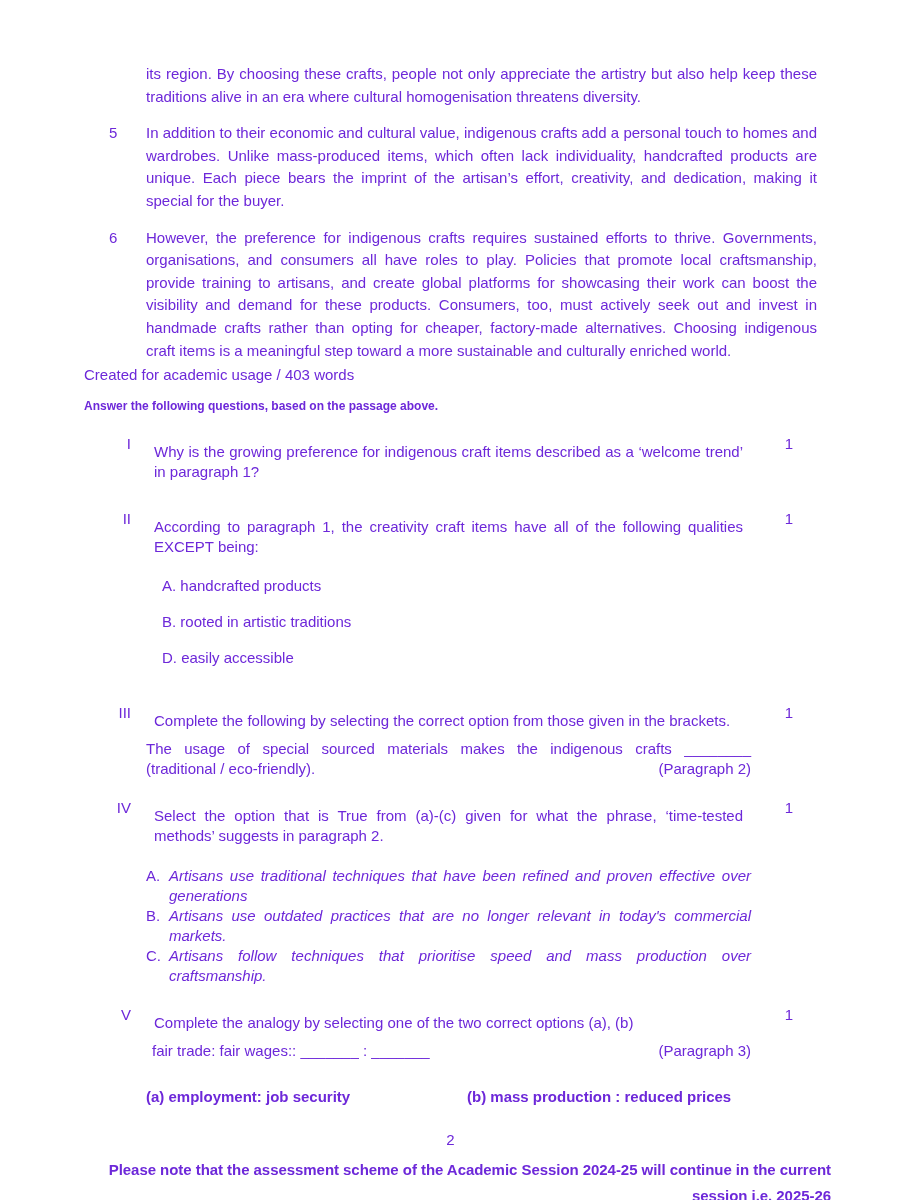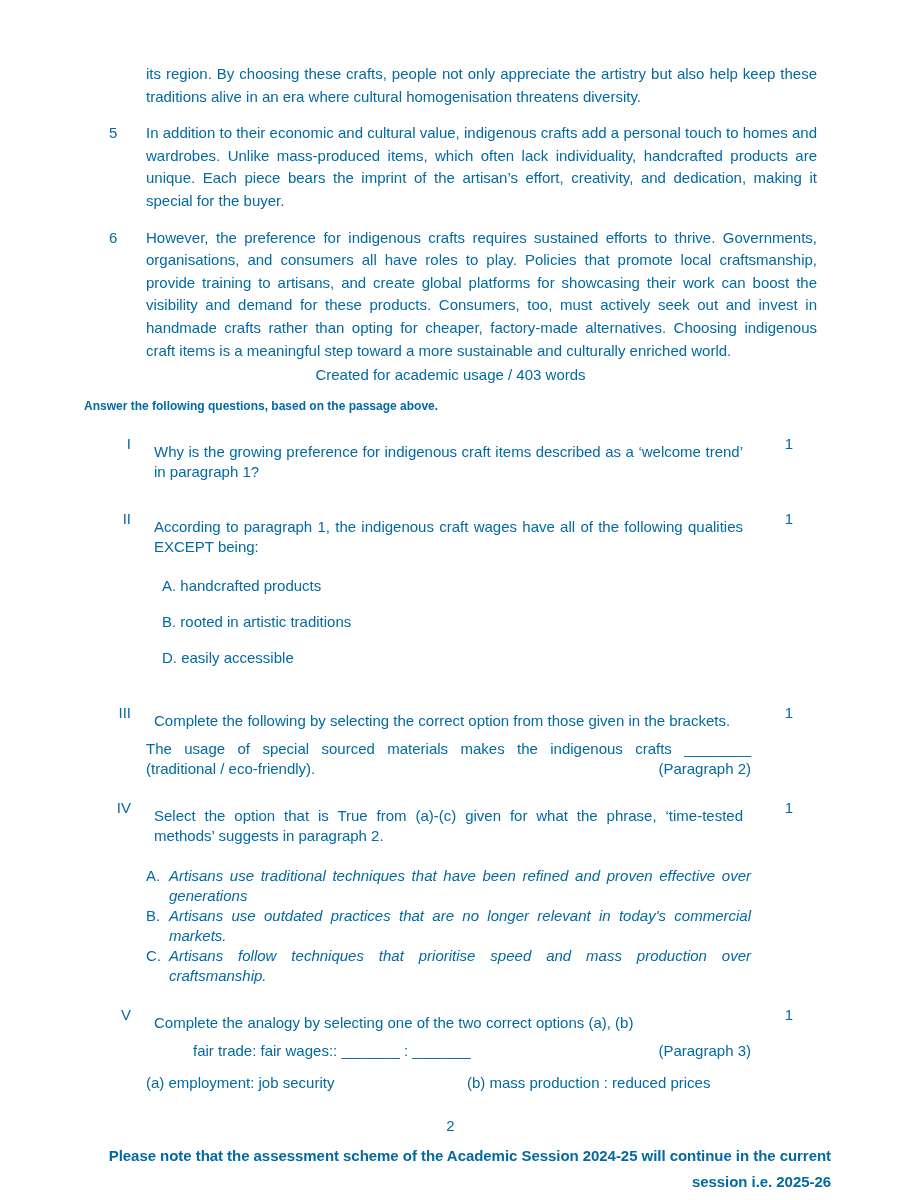--- a/index.html
+++ b/index.html
@@ -1,39 +1,39 @@
 <!DOCTYPE html>
 <html><head>
 <meta charset="utf-8">
 <style>
   * { box-sizing: border-box; }
   html, body { margin: 0; padding: 0; background: #ffffff; }
   .page {
     width: 900px; height: 1200px;
     background: #ffffff;
-    color: #0369a1;
+    color: #6d28d9;
     font-family: "Liberation Sans", sans-serif;
     font-size: 15px;
     padding: 63px 83px 0 84px;
     overflow: hidden;
     position: relative;
   }
 
   
   .para {
     display: grid;
     grid-template-columns: 62px 1fr;
     line-height: 22.6px;
     margin-bottom: 14px;
   }
   .para.last { margin-bottom: 2px; }
   .para-num { padding-left: 25px; }
   .para-text { text-align: justify; }
   .attribution {
-    text-align: center;
+    text-align: left;
     line-height: 22.6px;
     margin-bottom: 8px;
   }
   .instruction {
     font-weight: bold;
     font-size: 12px;
     line-height: 22.6px;
     margin: 0 0 17px 0;
   }
 
@@ -50,23 +50,23 @@
 
   .opts-simple { margin-top: 19px; }
   .opts-simple p { margin: 16px; }
 
   .opts-hanging { margin-top: 20px; }
   .opt { display: grid; grid-template-columns: 23px 1fr; }
   .opt-text { text-align: justify; font-style: italic; }
 
   .q-fill { margin: 0; text-align: justify; text-align-last: justify; }
   .line-split { margin: 0; display: flex; justify-content: space-between; }
-  .analogy-indent { padding-left: 6px; margin-left: 41px; }
+  .analogy-indent { padding-left: 6px; }
 
-  .pair-options { display: flex; margin-top: 12px; }
+  .pair-options { display: flex; margin-top: 26px; font-weight: bold; }
   .pair-options .opt-a { width: 321px; }
 
   
   .page-number { text-align: center; margin-top: 24px; line-height: 18px; }
   .footer-note {
     font-weight: bold;
     text-align: right;
     line-height: 26px;
     margin: 8px auto 0;
     width: 747px;
@@ -104,21 +104,21 @@
       <div class="q-body">
         <p class="q-text">Why is the growing preference for indigenous craft items described as a ‘welcome trend’ in paragraph 1?</p>
       </div>
       <div class="q-marks">1</div>
     </div>
 
     <div class="q">
       <div class="q-num">II</div>
       <div></div>
       <div class="q-body">
-        <p class="q-text">According to paragraph 1, the indigenous craft wages have all of the following qualities EXCEPT being:</p>
+        <p class="q-text">According to paragraph 1, the creativity craft items have all of the following qualities EXCEPT being:</p>
         <div class="opts-simple">
           <p>A. handcrafted products</p>
           <p>B. rooted in artistic traditions</p>
           <p>D. easily accessible</p>
         </div>
       </div>
       <div class="q-marks">1</div>
     </div>
 
     <div class="q">

